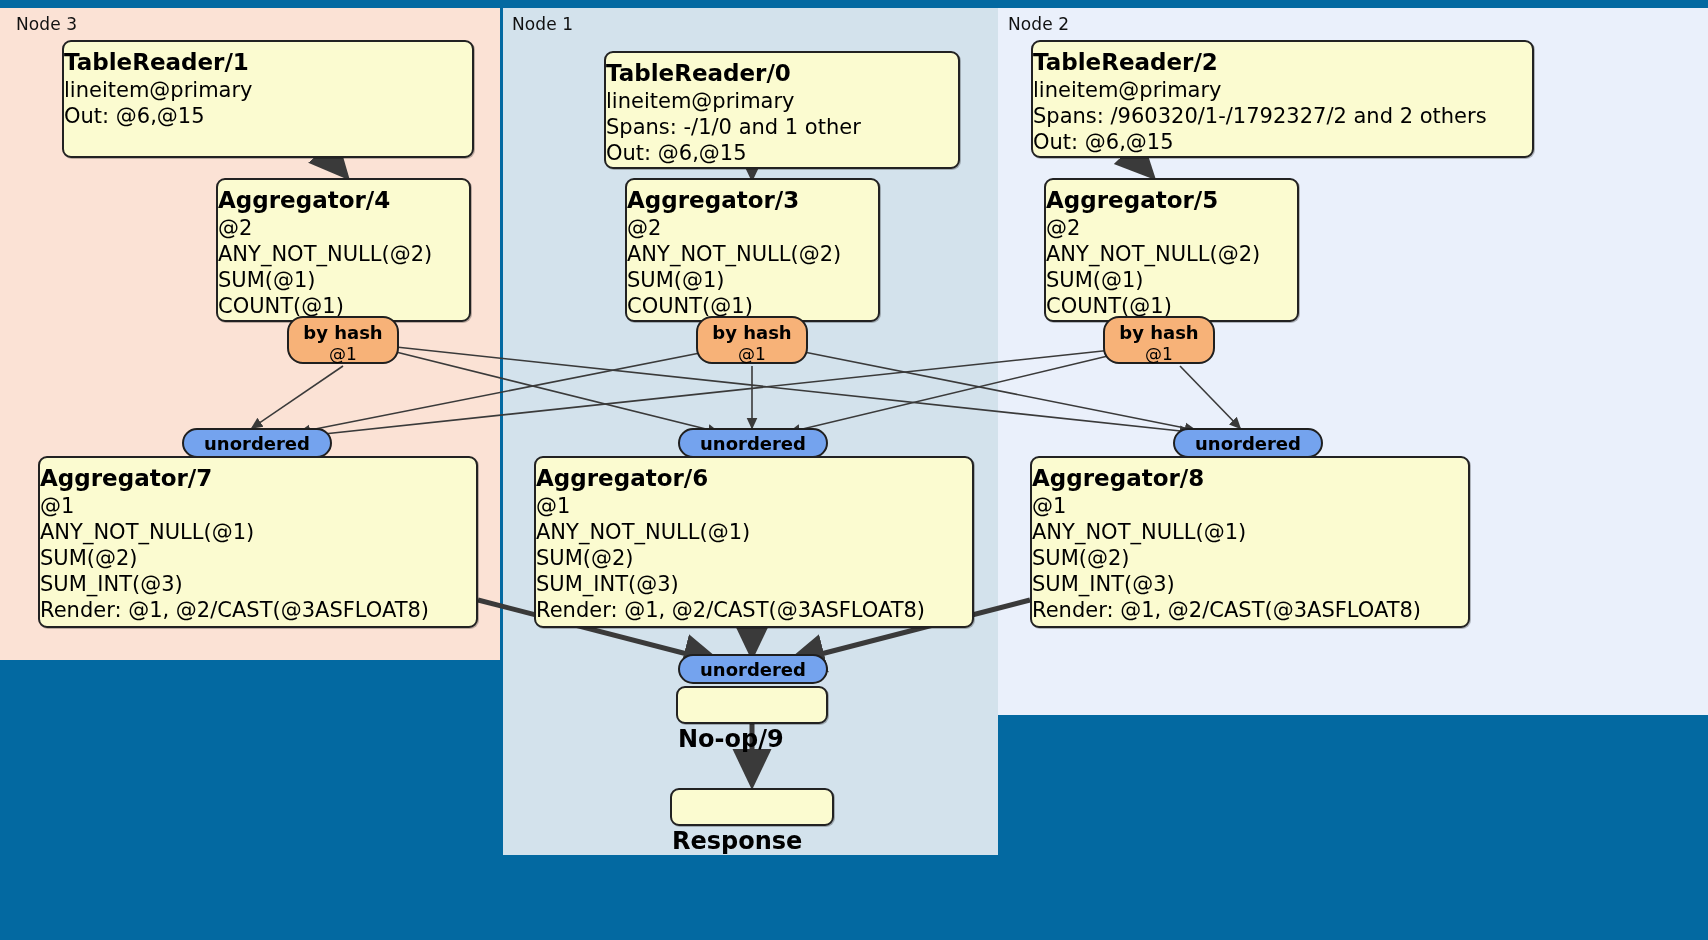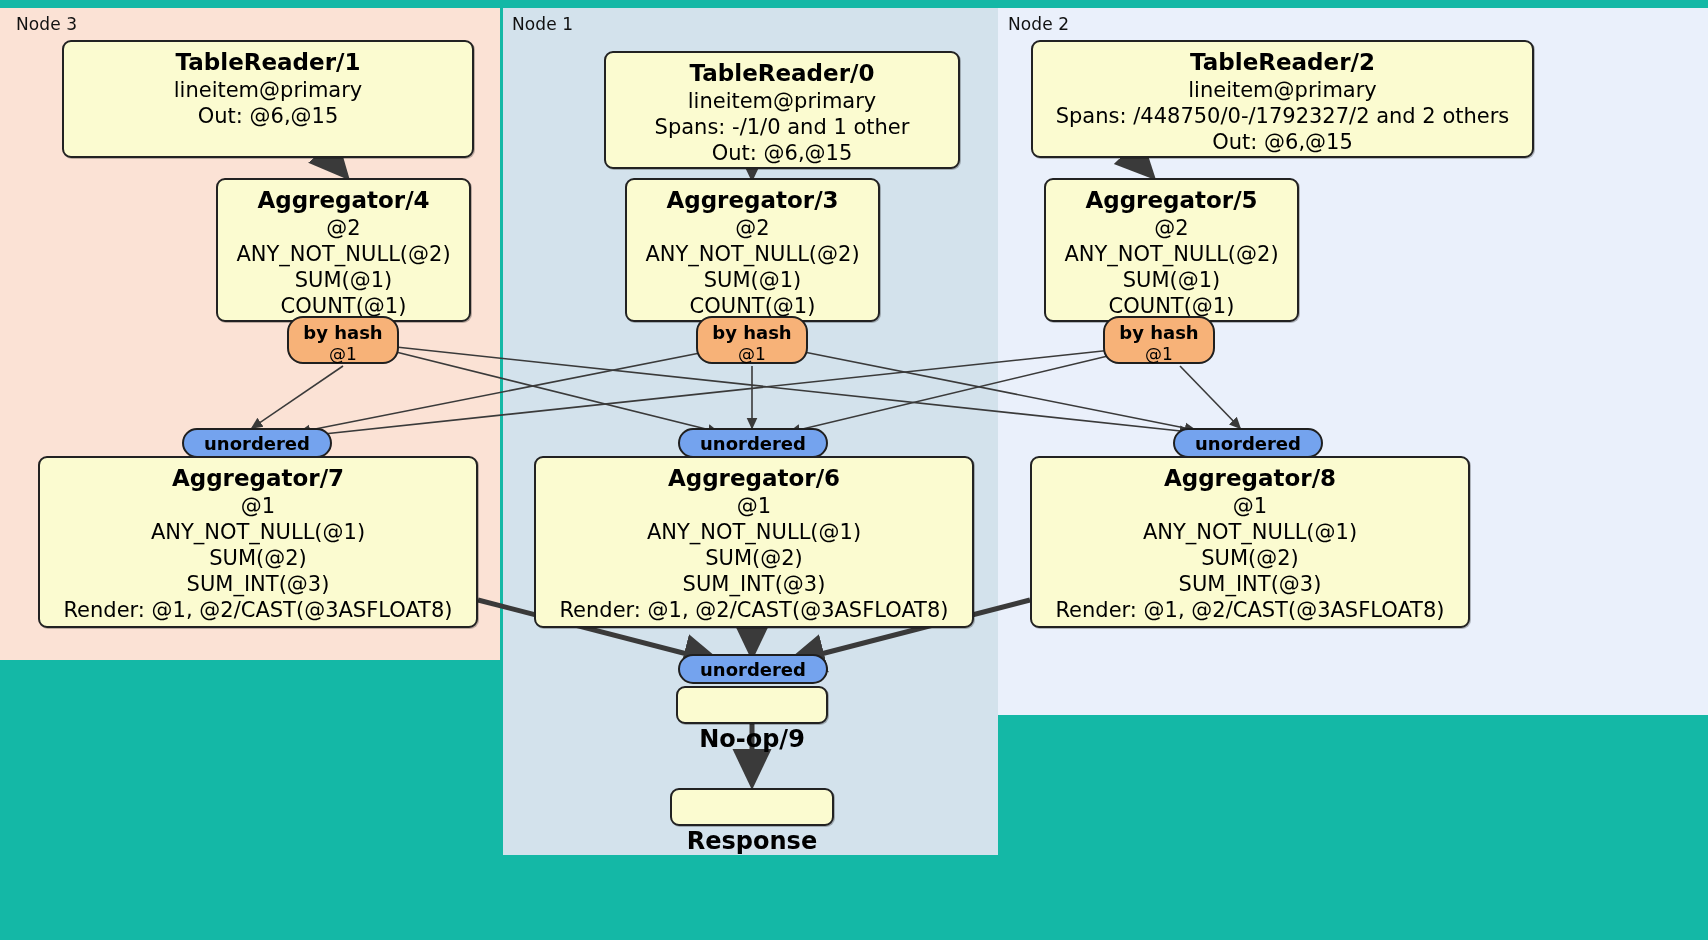--- a/index.html
+++ b/index.html
@@ -1,27 +1,27 @@
 <!DOCTYPE html>
 <html><head>
 <meta charset="utf-8">
 <style>
   html,body{margin:0;padding:0;background:#ffffff;}
   body{font-family:"DejaVu Sans","Liberation Sans",sans-serif;}
-  #stage{position:relative;width:1708px;height:940px;overflow:hidden;background:#14b8a6;}
+  #stage{position:relative;width:1708px;height:940px;overflow:hidden;background:#0369a1;}
 
   .node-panel{position:absolute;box-sizing:border-box;}
   .node-label{position:absolute;font-size:17px;color:#111;letter-spacing:0.1px;}
 
   svg.edges{position:absolute;left:0;top:0;width:1708px;height:940px;pointer-events:none;}
 
   .proc{
     position:absolute;box-sizing:border-box;
     background:#fbfbd0;border:2px solid #222;border-radius:9px;
-    text-align:center;color:#000;
+    text-align:left;color:#000;
     box-shadow:1px 1px 0 rgba(0,0,0,0.25);
   }
   .proc .ttl{font-weight:bold;font-size:23px;line-height:30px;padding-top:5px;}
   .proc .ln{font-size:21px;line-height:26px;font-weight:normal;}
 
   .pill{
     position:absolute;box-sizing:border-box;
     border:2px solid #1f1f1f;border-radius:16px;
     text-align:center;color:#000;
   }
@@ -90,21 +90,21 @@
   <div class="proc" style="left:604px;top:51px;width:356px;height:118px;">
     <div class="ttl">TableReader/0</div>
     <div class="ln">lineitem@primary</div>
     <div class="ln">Spans: -/1/0 and 1 other</div>
     <div class="ln">Out: @6,@15</div>
   </div>
 
   <div class="proc" style="left:1031px;top:40px;width:503px;height:118px;">
     <div class="ttl">TableReader/2</div>
     <div class="ln">lineitem@primary</div>
-    <div class="ln">Spans: /448750/0-/1792327/2 and 2 others</div>
+    <div class="ln">Spans: /960320/1-/1792327/2 and 2 others</div>
     <div class="ln">Out: @6,@15</div>
   </div>
 
   <div class="proc" style="left:216px;top:178px;width:255px;height:144px;">
     <div class="ttl">Aggregator/4</div>
     <div class="ln">@2</div>
     <div class="ln">ANY_NOT_NULL(@2)</div>
     <div class="ln">SUM(@1)</div>
     <div class="ln">COUNT(@1)</div>
   </div>

